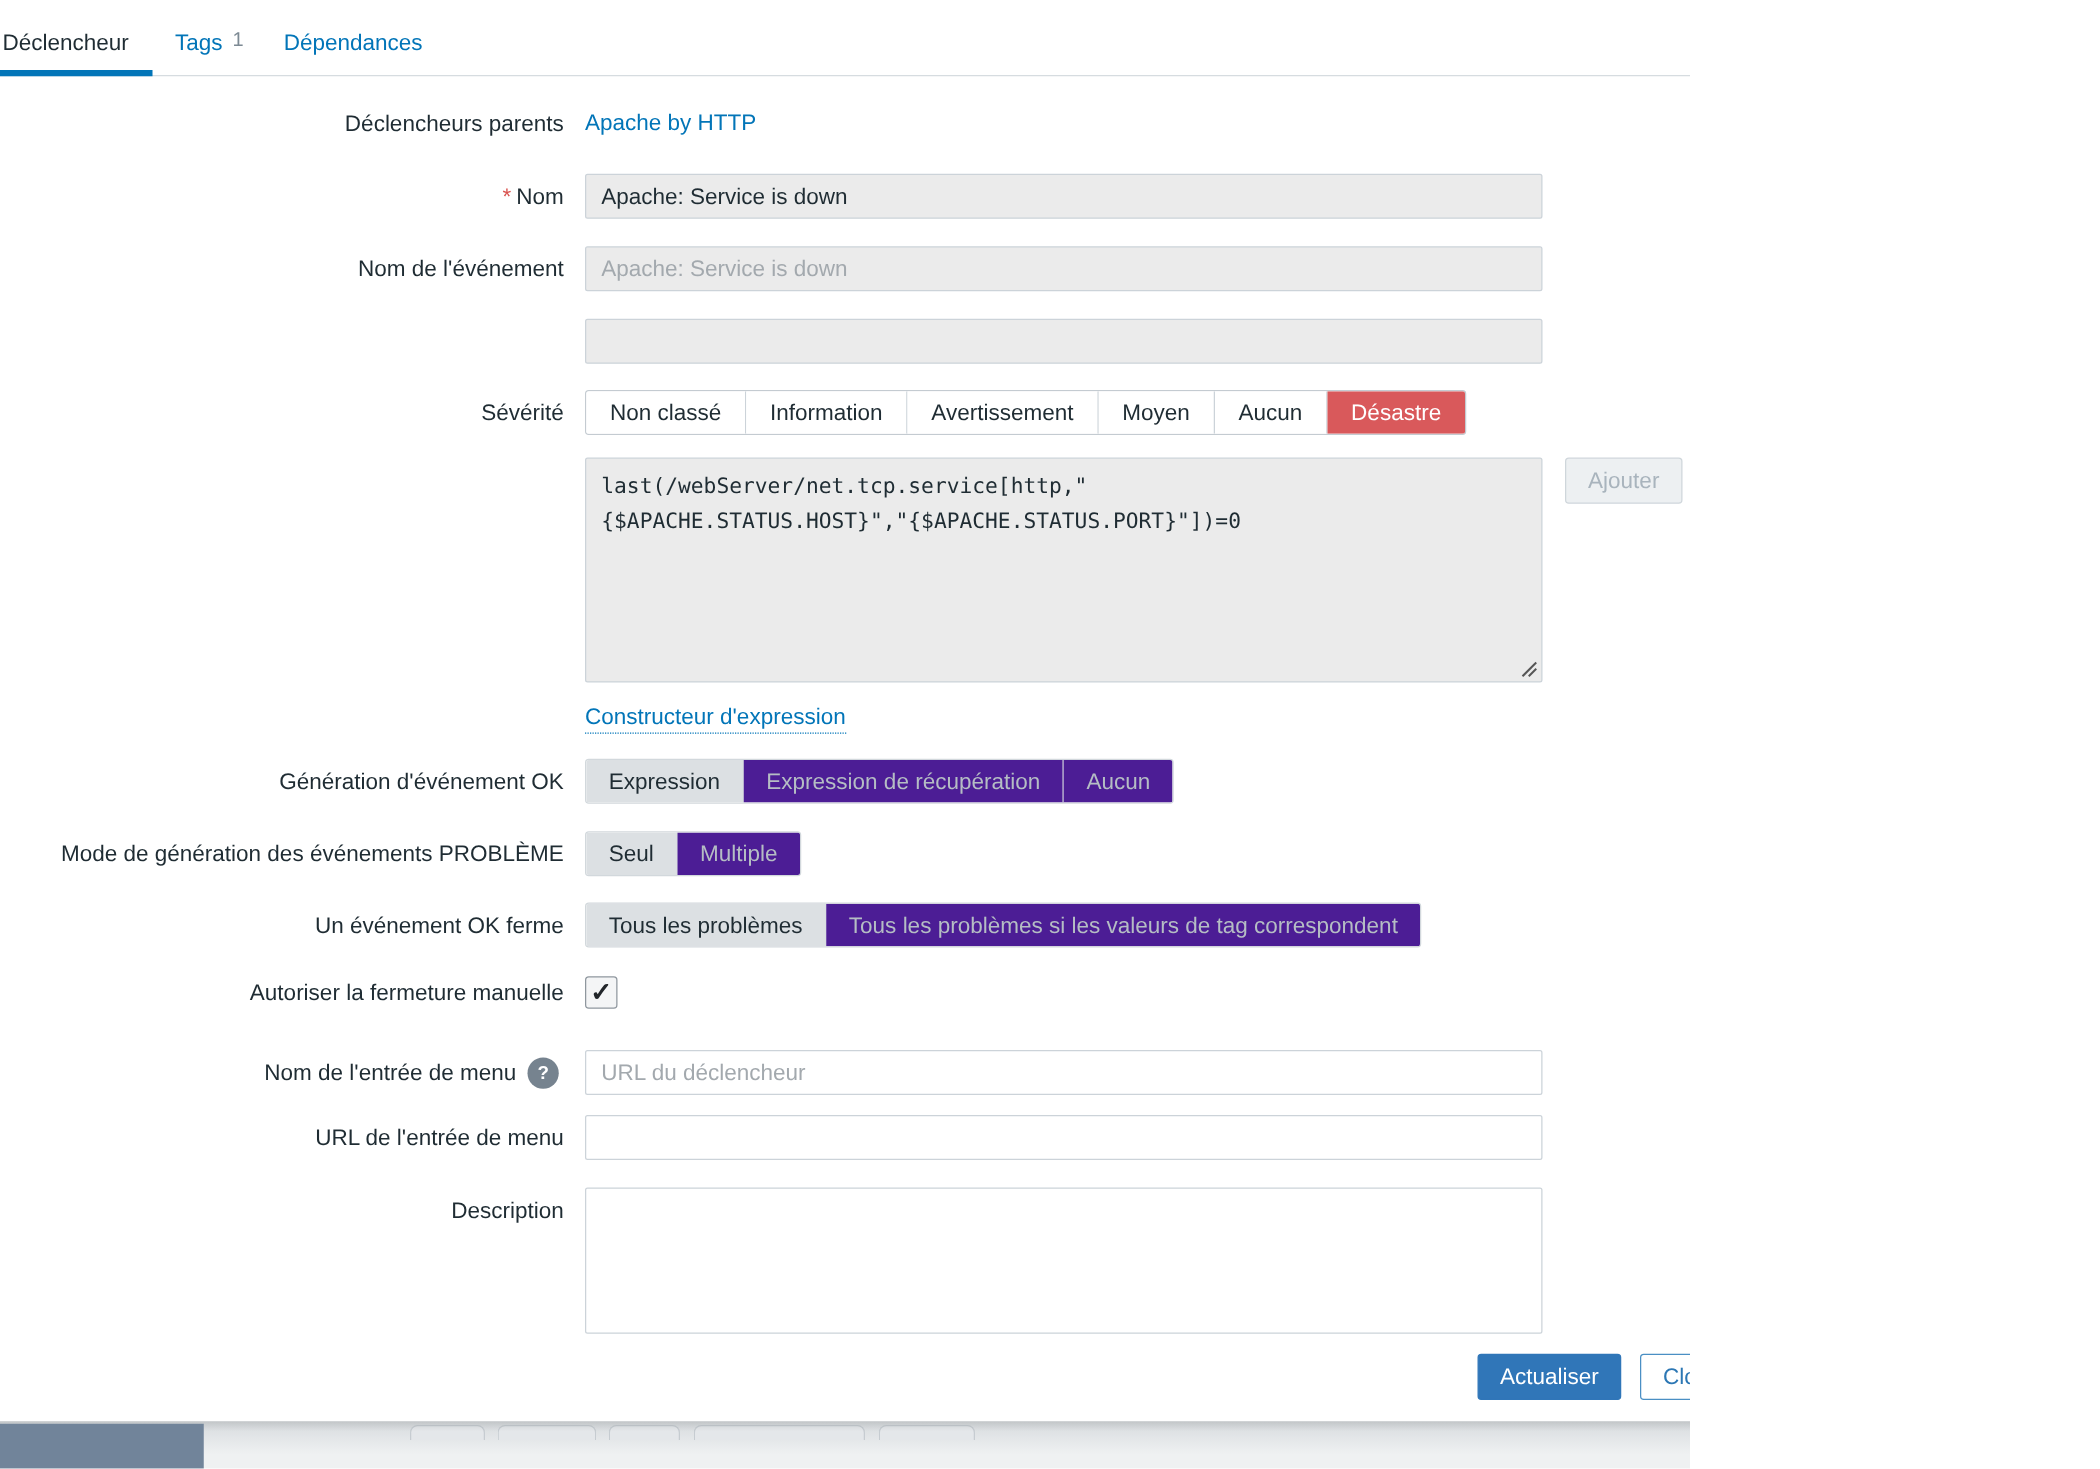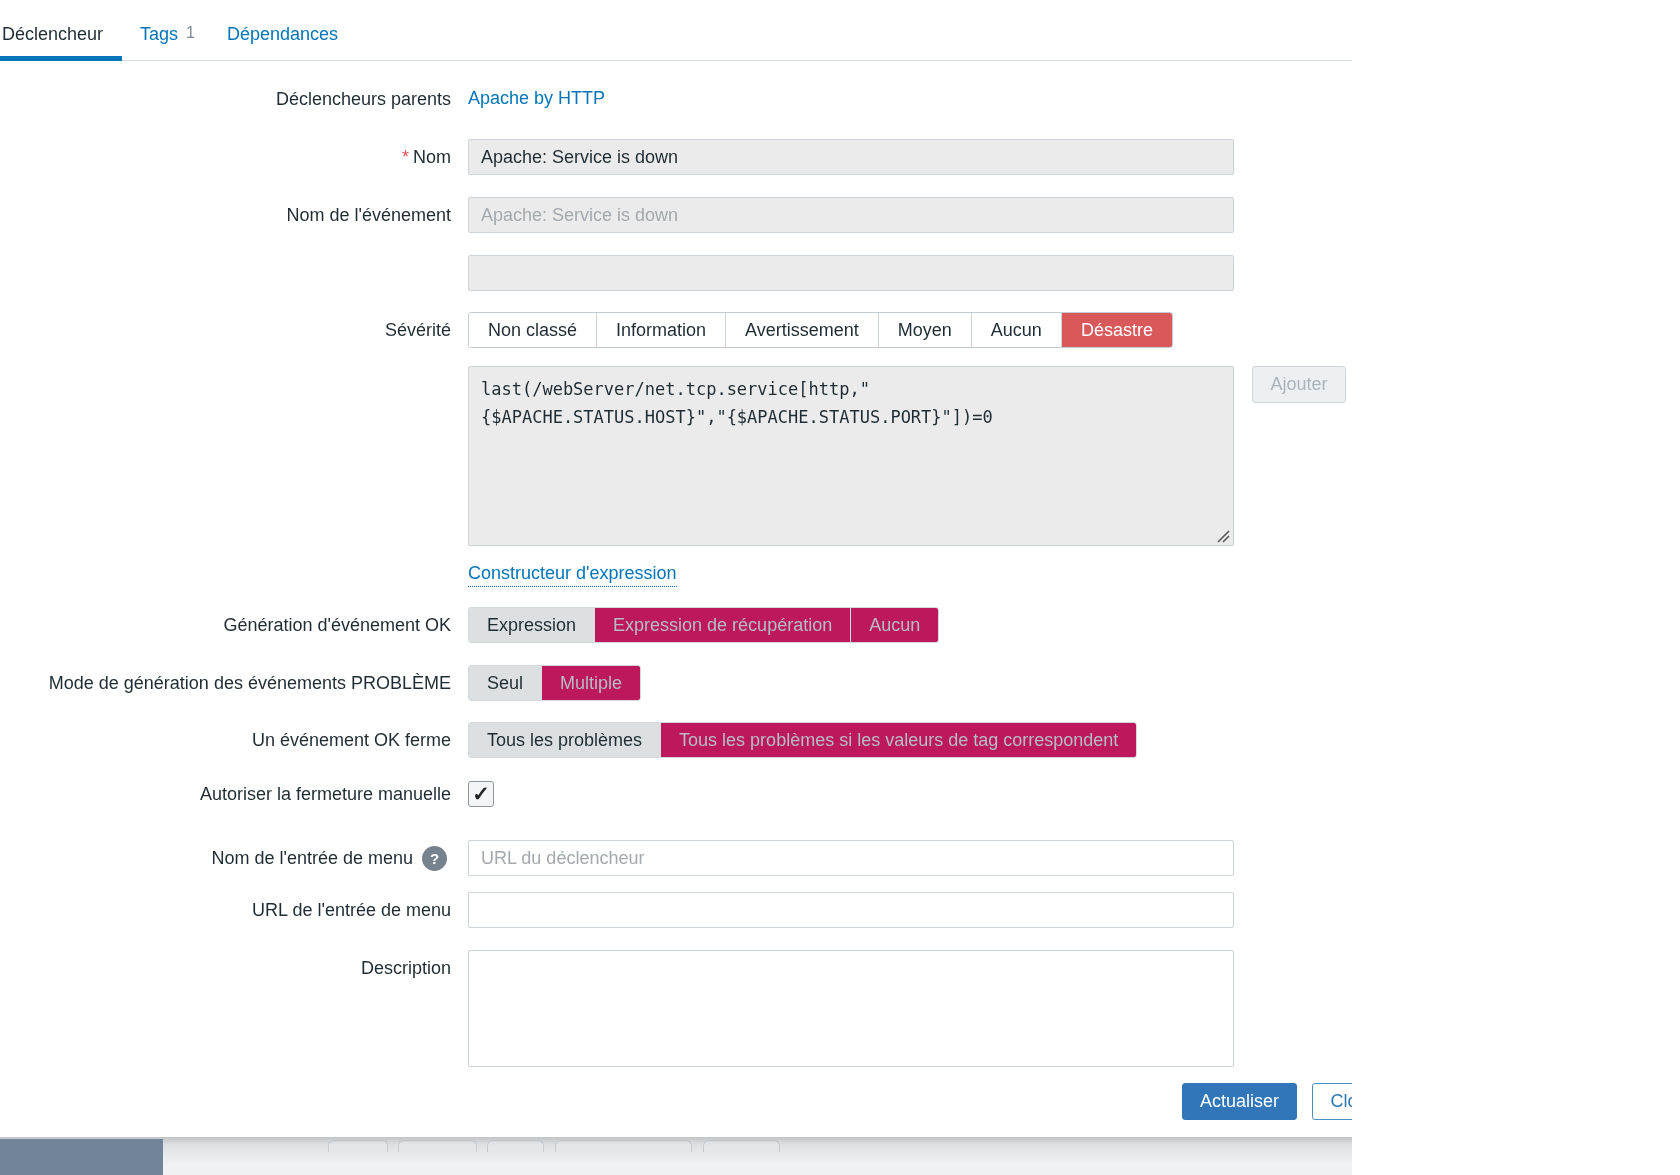--- a/index.html
+++ b/index.html
@@ -35,21 +35,21 @@
               border:1px solid #c4cbd1; border-radius:3px; overflow:hidden; box-sizing:border-box; background:#fff; }
   .sev { display:flex; align-items:center; padding:0 19px; font-size:18px; color:#1f2c33;
          background:#fff; border-right:1px solid #ccd3d9; cursor:pointer; white-space:nowrap; }
   .sev:last-child { border-right:none; }
   .sev.sev-selected { background:#d9595b; color:#fff; border-right-color:#c54f51; }
 
   
   .radiogroup { position:absolute; left:468px; height:36px; display:inline-flex;
                 border:1px solid #d2d8dc; border-radius:3px; overflow:hidden; box-sizing:border-box; }
   .radio { display:flex; align-items:center; padding:0 18px; font-size:18px; white-space:nowrap;
-           background:#be185d; color:#b5bdc4; border-right:1px solid #d9dee1; }
+           background:#4c1d95; color:#b5bdc4; border-right:1px solid #d9dee1; }
   .radio:last-child { border-right:none; }
   .radio.selected { background:#dce0e3; color:#1f2c33; }
 
   
   .checkbox { position:absolute; left:468px; width:26px; height:26px; box-sizing:border-box;
               border:1px solid #8f979e; border-radius:3px; background:#f4f5f6;
               display:flex; align-items:center; justify-content:center;
               font-size:21px; font-weight:bold; color:#22262a; cursor:pointer; }
 
   

